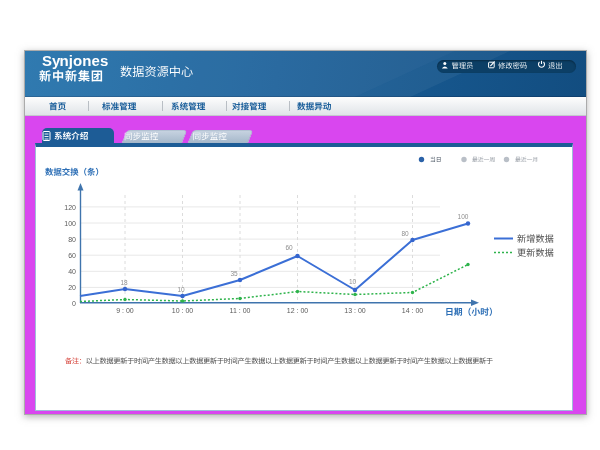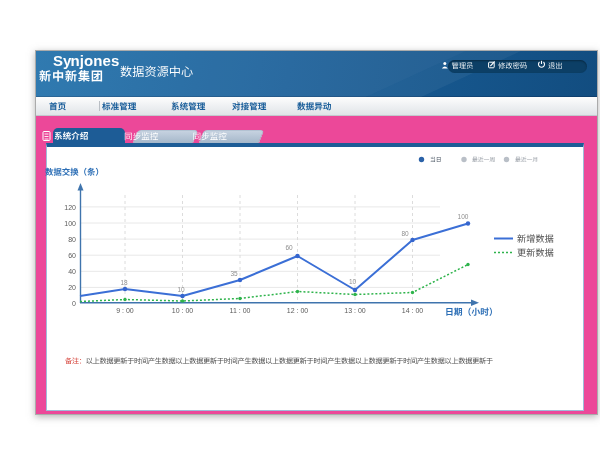--- a/index.html
+++ b/index.html
@@ -1,16 +1,16 @@
 <!DOCTYPE html>
 <html><head><meta charset="utf-8"><style>
 html,body{margin:0;padding:0}
 body{width:600px;height:450px;position:relative;overflow:hidden;background:#fff;
  font-family:"Liberation Sans",sans-serif;}
-#page{position:absolute;left:35px;top:50px;width:561px;height:363px;background:#ec4899;
+#page{position:absolute;left:24px;top:50px;width:561px;height:363px;background:#d946ef;
  border:1px solid #ababab;box-shadow:0 2px 7px rgba(110,110,110,.5);}
 #hd{position:absolute;left:0;top:0;width:561px;height:46px;overflow:hidden;
  background:linear-gradient(100deg,#2170aa 0%,#1a5f99 45%,#124d80 100%);box-shadow:inset 0 -1px 0 rgba(0,0,25,.18);}
 #hd .s1{position:absolute;left:0;top:0;width:561px;height:46px;
  background:rgba(255,255,255,.07);clip-path:polygon(0 0,430px 0,330px 46px,0 46px);}
 #hd .s2{position:absolute;left:0;top:0;width:561px;height:46px;
  background:rgba(255,255,255,.05);clip-path:polygon(430px 0,485px 0,385px 46px,330px 46px);}
 #logo{position:absolute;left:17px;top:1px;color:#fff;font-size:15px;font-weight:bold;letter-spacing:.1px;}
 #pill{position:absolute;left:412px;top:9px;width:139px;height:13px;border-radius:7px;
  background:#0c3f66;box-shadow:inset 0 1px 2px rgba(0,0,0,.35);}

